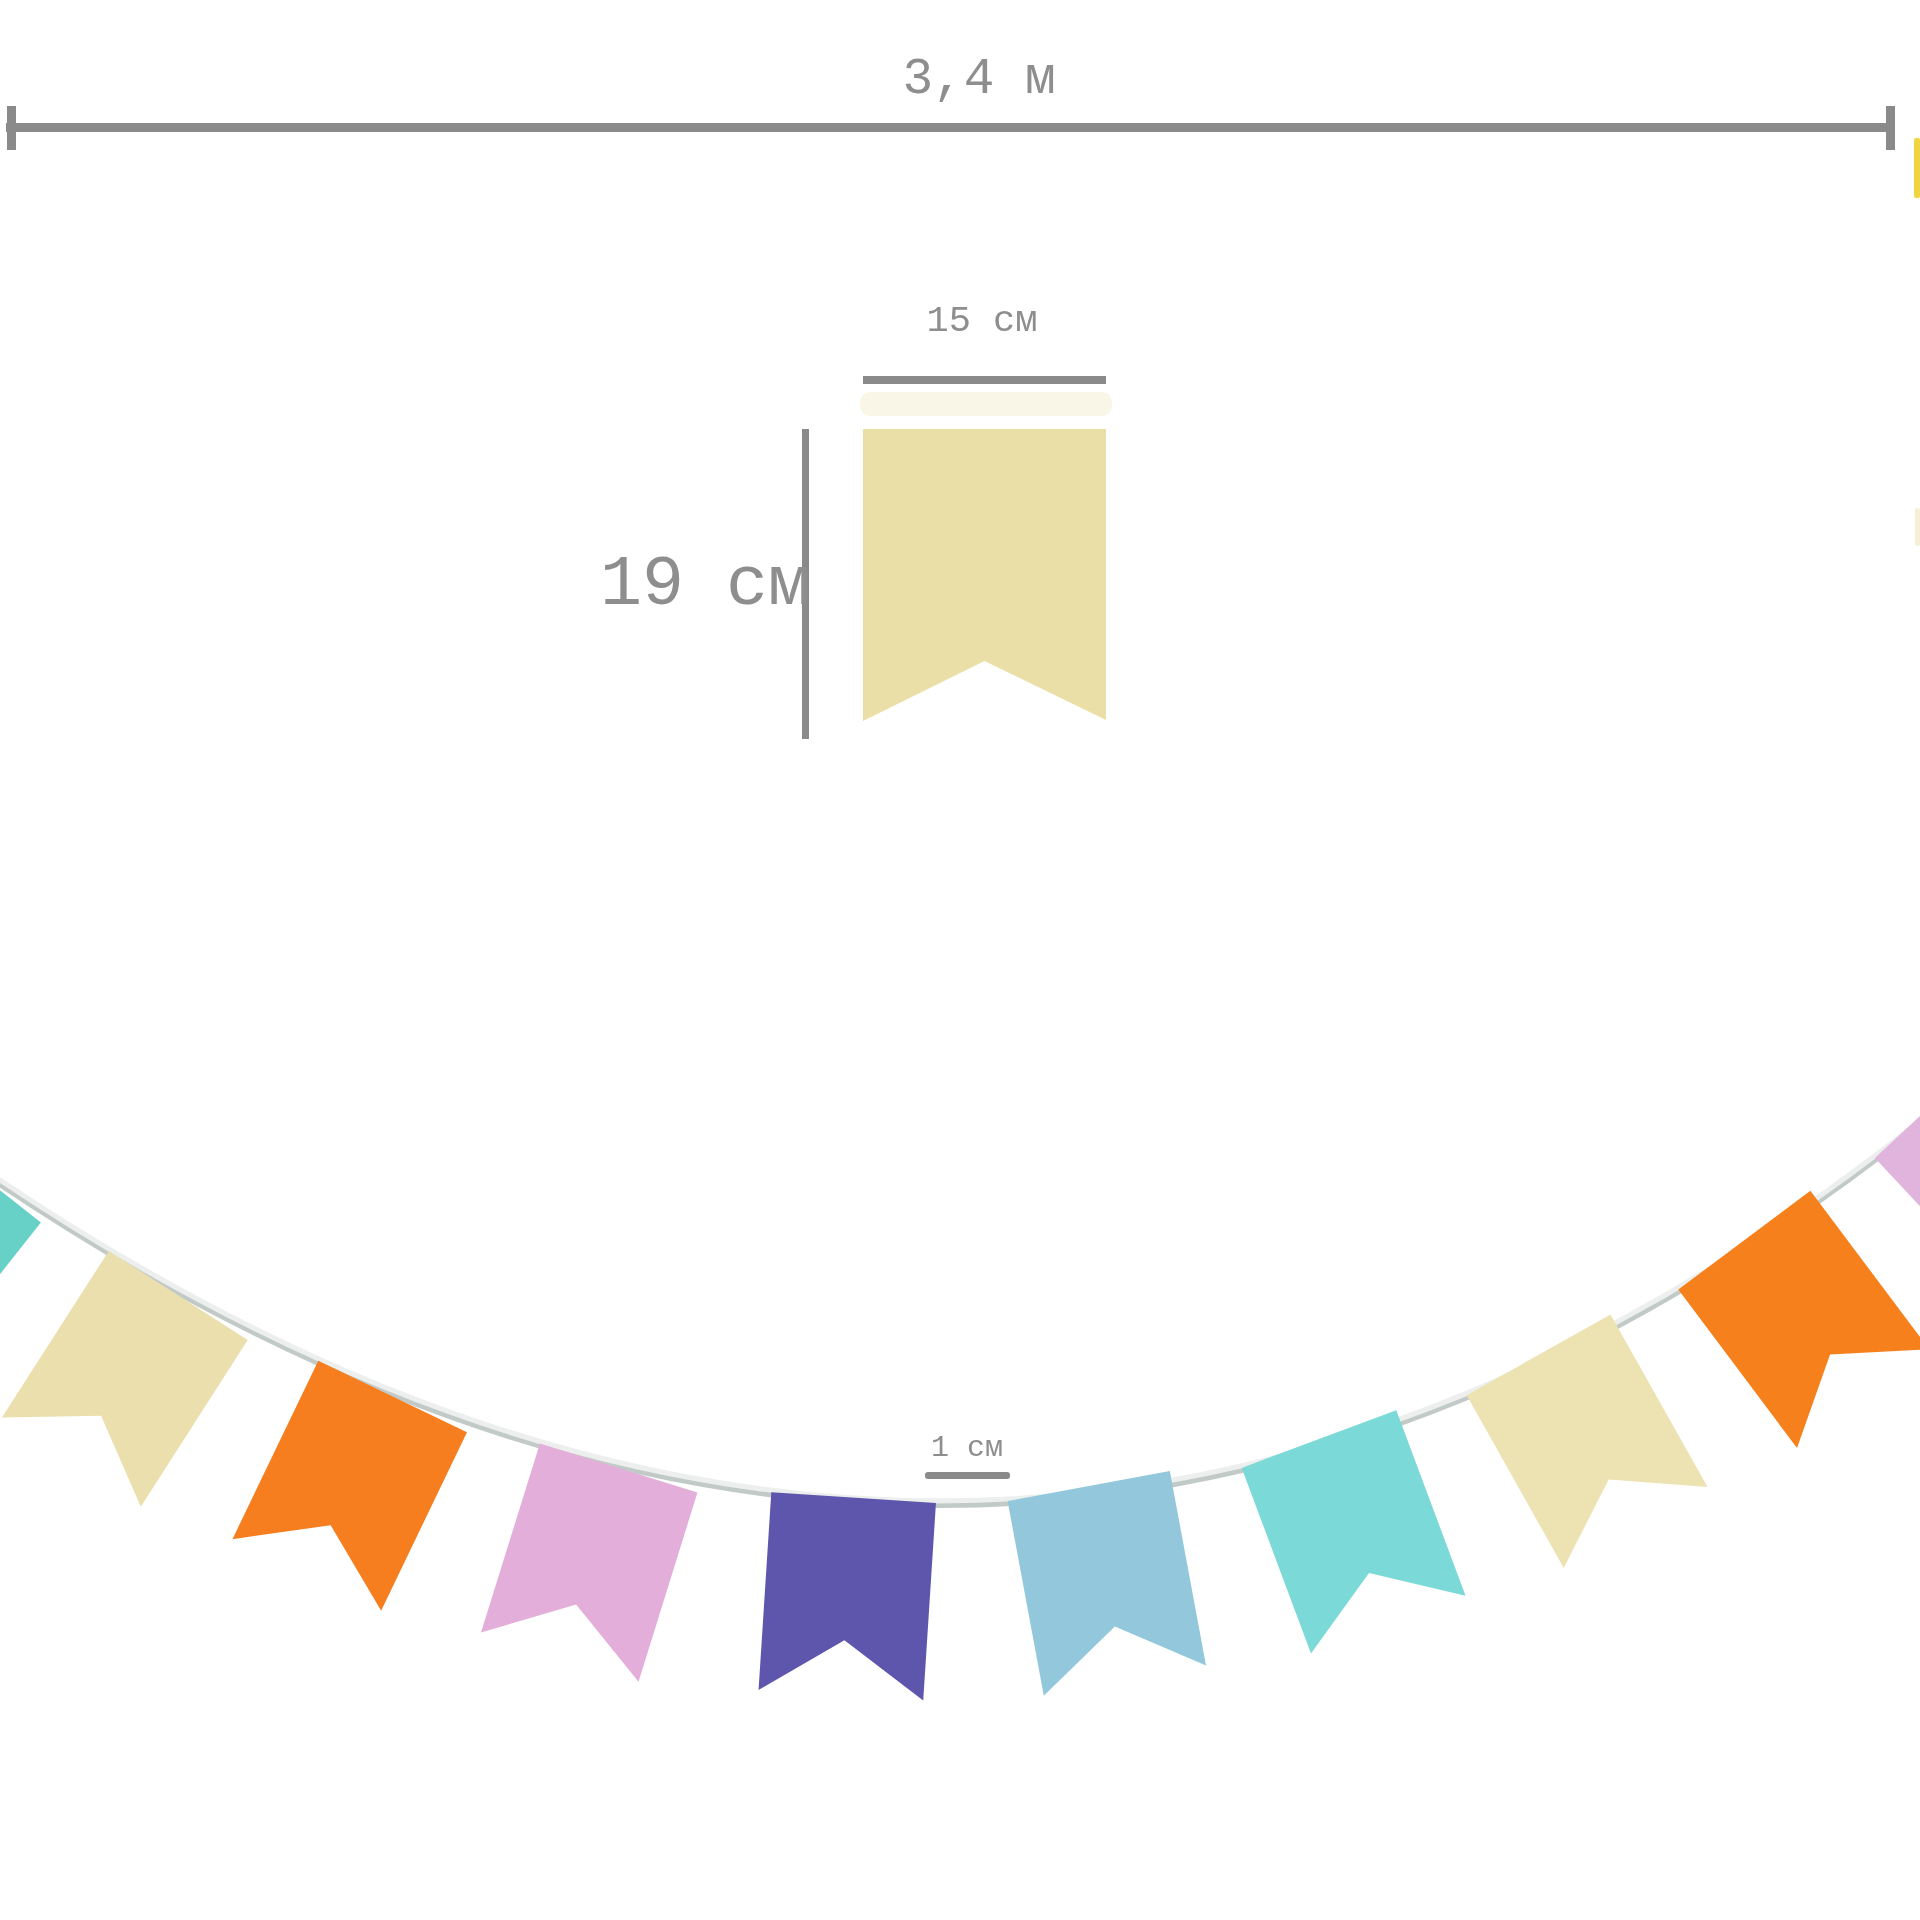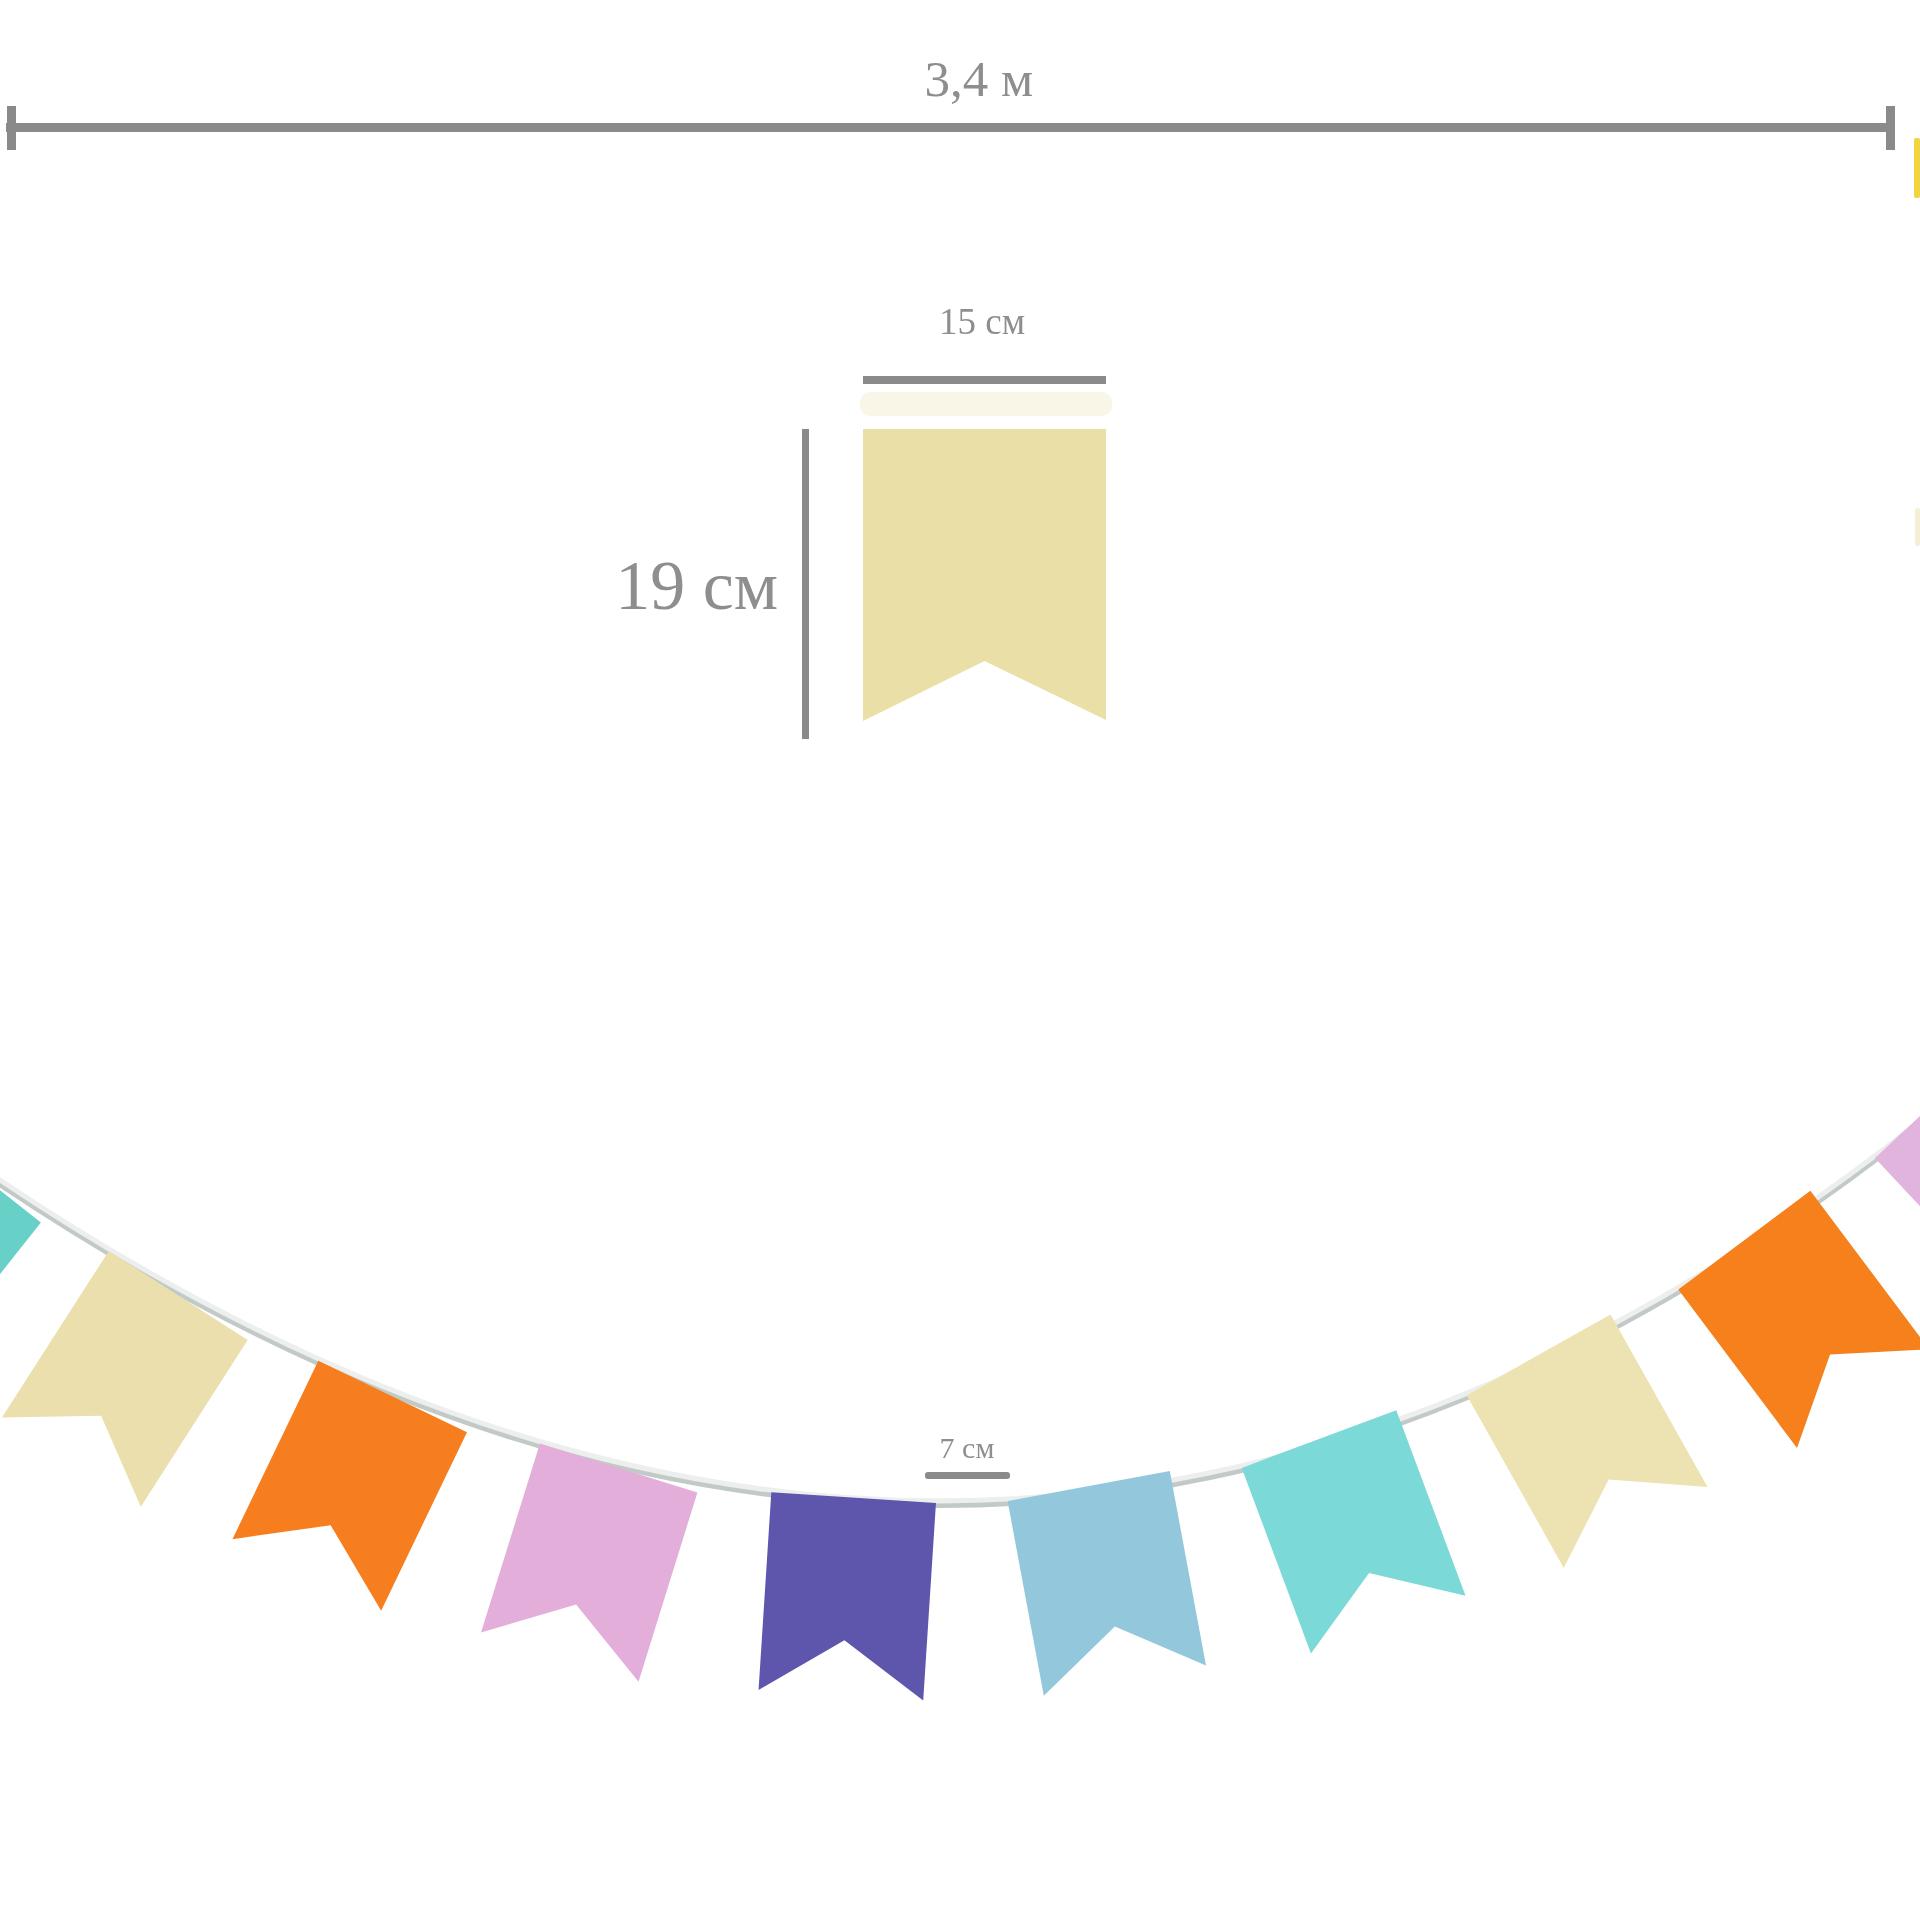--- a/index.html
+++ b/index.html
@@ -4,21 +4,21 @@
 <style>
   * { margin: 0; padding: 0; box-sizing: border-box; }
   html, body {
     width: 1920px; height: 1920px;
     background: var(--bg, #ffffff);
     overflow: hidden;
   }
   .stage {
     position: relative;
     width: 1920px; height: 1472px;
-    font-family: Liberation Serif, serif;
+    font-family: Liberation Mono, monospace;
     color: var(--text, #8e8e8e);
   }
   #scene {
     position: absolute; left: 0; top: 0;
     width: 1920px; height: 1920px;
     display: block;
   }
   .label {
     position: absolute;
     line-height: 1;
@@ -74,16 +74,16 @@
   <div class="label lbl-top">3,4 м</div>
   <div class="hline m-line"></div>
   <div class="cap cap-l"></div>
   <div class="cap cap-r"></div>
 
   <div class="label lbl-width">15 см</div>
   <div class="hline w-line"></div>
   <div class="vline v-line"></div>
   <div class="label lbl-height">19 см</div>
 
-  <div class="label lbl-gap">7 см</div>
+  <div class="label lbl-gap">1 см</div>
   <div class="hline g-line"></div>
 
 </div>
 
 </body></html>

